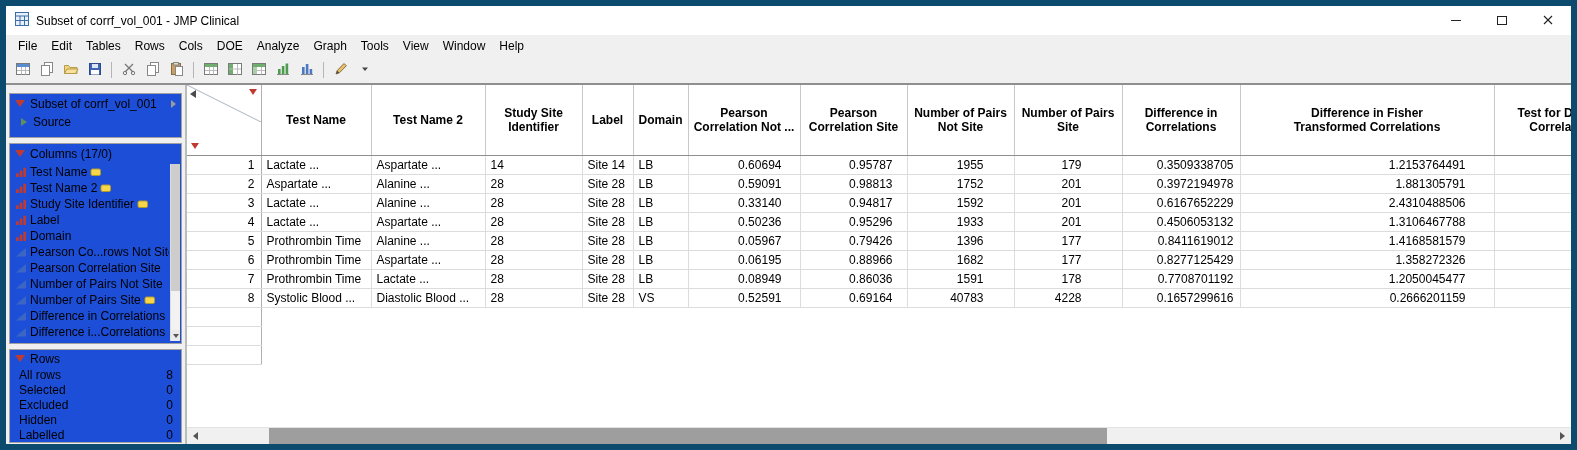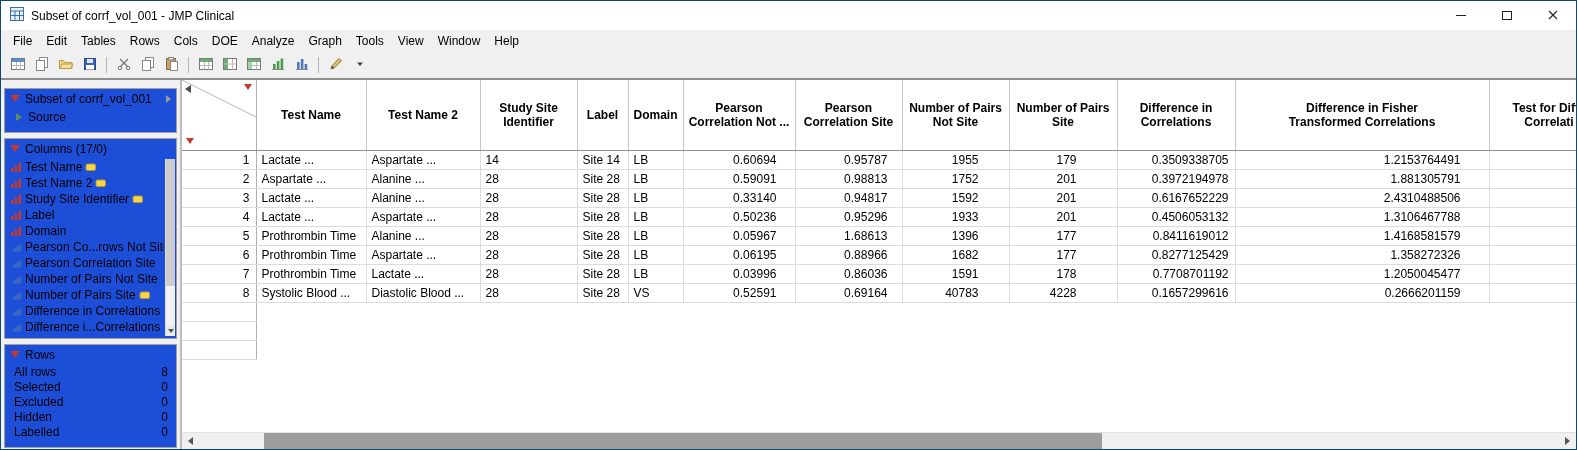--- a/index.html
+++ b/index.html
@@ -1,19 +1,19 @@
 <!DOCTYPE html>
 <html><head>
 <meta charset="utf-8">
 <style>
   * { margin:0; padding:0; box-sizing:border-box; }
   html,body { width:1577px; height:450px; overflow:hidden; }
   body { font-family:"Liberation Sans", sans-serif; font-size:12px; color:#000; background:#fff; }
 
-  .window { width:1577px; height:450px; border:1px solid #0c4a6e; display:flex; flex-direction:column; background:#fff; overflow:hidden; }
+  .window { width:1577px; height:450px; border:6px solid #0c4a6e; display:flex; flex-direction:column; background:#fff; overflow:hidden; }
 
   
   .titlebar { flex:0 0 29px; display:flex; align-items:center; padding-left:8px; background:#fff; }
   .title-text { margin-left:6px; font-size:12px; }
   .win-controls { margin-left:auto; display:flex; height:100%; }
   .win-btn { width:46px; height:100%; display:flex; align-items:center; justify-content:center; }
   .min-glyph { width:10px; height:1px; background:#222; }
   .max-glyph { width:10px; height:9px; border:1px solid #222; }
 
   
@@ -512,21 +512,21 @@
               <td class="c11"></td>
             </tr>
             <tr>
               <td class="rowno">5</td>
               <td class="c0">Prothrombin Time</td>
               <td class="c1">Alanine ...</td>
               <td class="c2">28</td>
               <td class="c3">Site 28</td>
               <td class="c4">LB</td>
               <td class="c5">0.05967</td>
-              <td class="c6">1.68613</td>
+              <td class="c6">0.79426</td>
               <td class="c7">1396</td>
               <td class="c8">177</td>
               <td class="c9">0.8411619012</td>
               <td class="c10">1.4168581579</td>
               <td class="c11"></td>
             </tr>
             <tr>
               <td class="rowno">6</td>
               <td class="c0">Prothrombin Time</td>
               <td class="c1">Aspartate ...</td>
@@ -541,21 +541,21 @@
               <td class="c10">1.358272326</td>
               <td class="c11"></td>
             </tr>
             <tr>
               <td class="rowno">7</td>
               <td class="c0">Prothrombin Time</td>
               <td class="c1">Lactate ...</td>
               <td class="c2">28</td>
               <td class="c3">Site 28</td>
               <td class="c4">LB</td>
-              <td class="c5">0.03996</td>
+              <td class="c5">0.08949</td>
               <td class="c6">0.86036</td>
               <td class="c7">1591</td>
               <td class="c8">178</td>
               <td class="c9">0.7708701192</td>
               <td class="c10">1.2050045477</td>
               <td class="c11"></td>
             </tr>
             <tr>
               <td class="rowno">8</td>
               <td class="c0">Systolic Blood ...</td>

